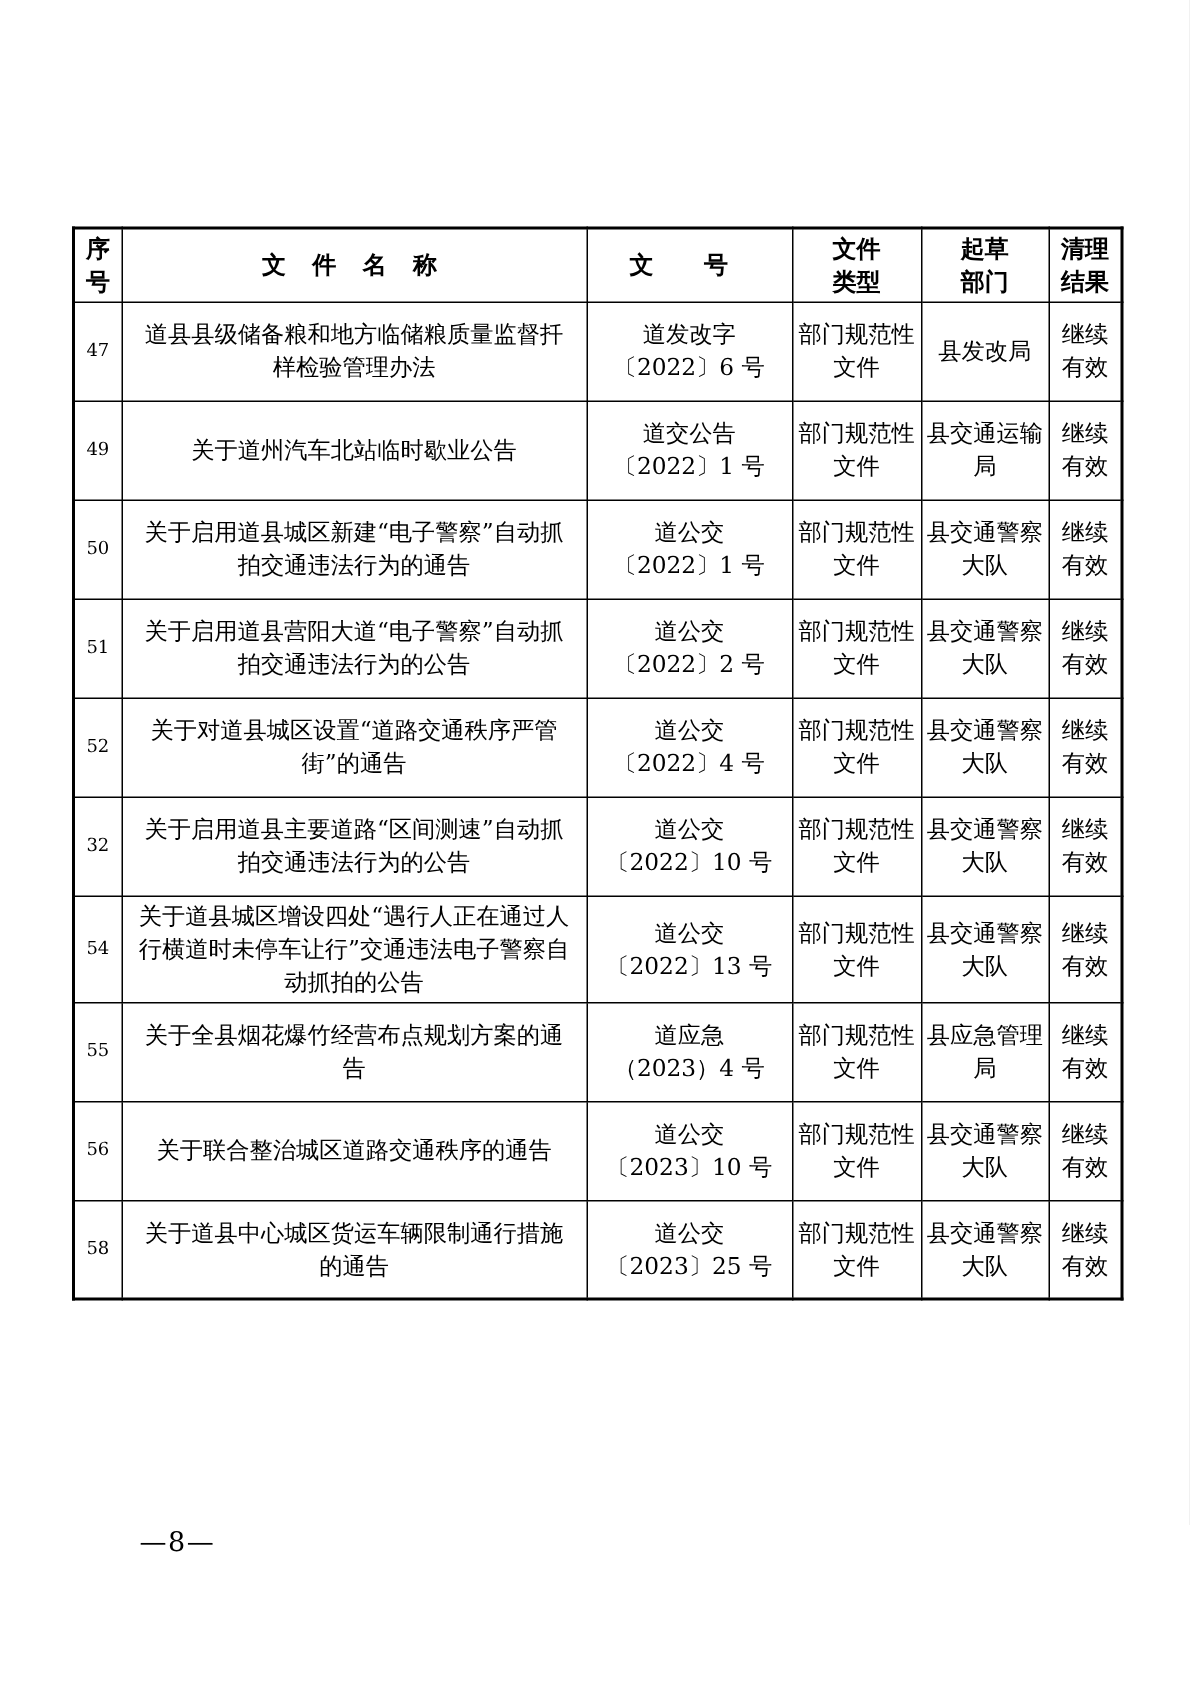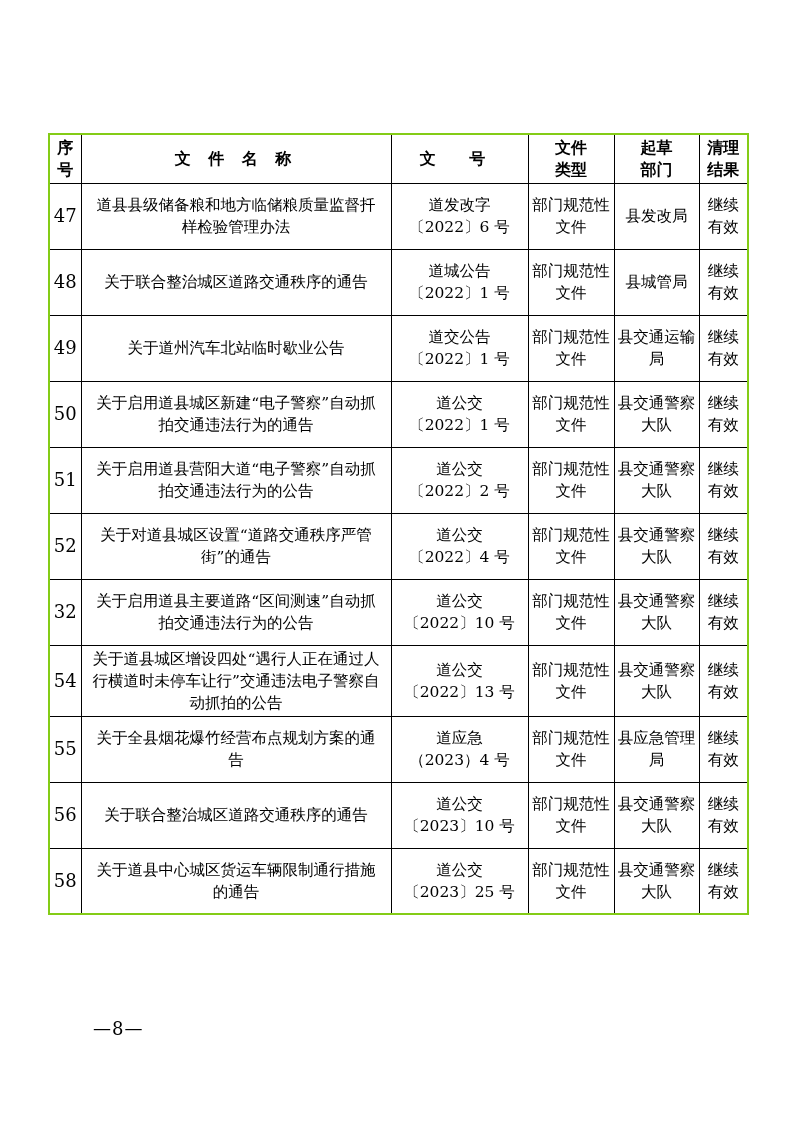--- a/index.html
+++ b/index.html
@@ -10,25 +10,25 @@
     height: 1122px;
     margin: 0 auto;
     background: #ffffff;
     font-family: "DejaVu Serif", serif;
     color: #000000;
     overflow: hidden;
   }
   table.doc-table {
     position: absolute;
     left: 48px;
-    top: 133px;
+    top: 151px;
     width: 699px;
     border-collapse: collapse;
     table-layout: fixed;
-    border: 2px solid #84cc16;
+    border: 2px solid #000000;
   }
   .doc-table th, .doc-table td {
     border: 1px solid #000;
     text-align: center;
     vertical-align: middle;
     padding: 2px 3px;
     white-space: pre-line;
     font-size: 15.5px;
     line-height: 1.42;
     overflow: hidden;
@@ -36,21 +36,21 @@
   .doc-table thead tr { height: 49px; }
   .doc-table tbody tr { height: 66px; }
   .doc-table th {
     font-family: "DejaVu Sans", sans-serif;
     font-weight: bold;
     font-size: 16px;
     line-height: 1.35;
   }
   .doc-table th.h-name { letter-spacing: 6px; }
   .doc-table th.h-docno { letter-spacing: 14px; text-align: center; }
-  .doc-table td.col-index { font-size: 18px; }
+  .doc-table td.col-index { font-size: 12px; }
   .doc-table td.col-name { padding: 2px 8px; margin-left: 20px; }
   .page-number {
     position: absolute;
     left: 93px;
     top: 1018px;
     font-size: 18px;
     font-family: "DejaVu Serif", serif;
     letter-spacing: 1px;
   }
 </style>
@@ -82,29 +82,20 @@
       </tr>
     </thead>
     <tbody>
         <tr>
           <td class="col-index">47</td>
           <td class="col-name">道县县级储备粮和地方临储粮质量监督扦样检验管理办法</td>
           <td class="col-doc_no">道发改字
 〔2022〕6 号</td>
           <td class="col-type">部门规范性文件</td>
           <td class="col-dept">县发改局</td>
-          <td class="col-result">继续有效</td>
-        </tr>
-        <tr>
-          <td class="col-index">48</td>
-          <td class="col-name">关于联合整治城区道路交通秩序的通告</td>
-          <td class="col-doc_no">道城公告
-〔2022〕1 号</td>
-          <td class="col-type">部门规范性文件</td>
-          <td class="col-dept">县城管局</td>
           <td class="col-result">继续有效</td>
         </tr>
         <tr>
           <td class="col-index">49</td>
           <td class="col-name">关于道州汽车北站临时歇业公告</td>
           <td class="col-doc_no">道交公告
 〔2022〕1 号</td>
           <td class="col-type">部门规范性文件</td>
           <td class="col-dept">县交通运输局</td>
           <td class="col-result">继续有效</td>

